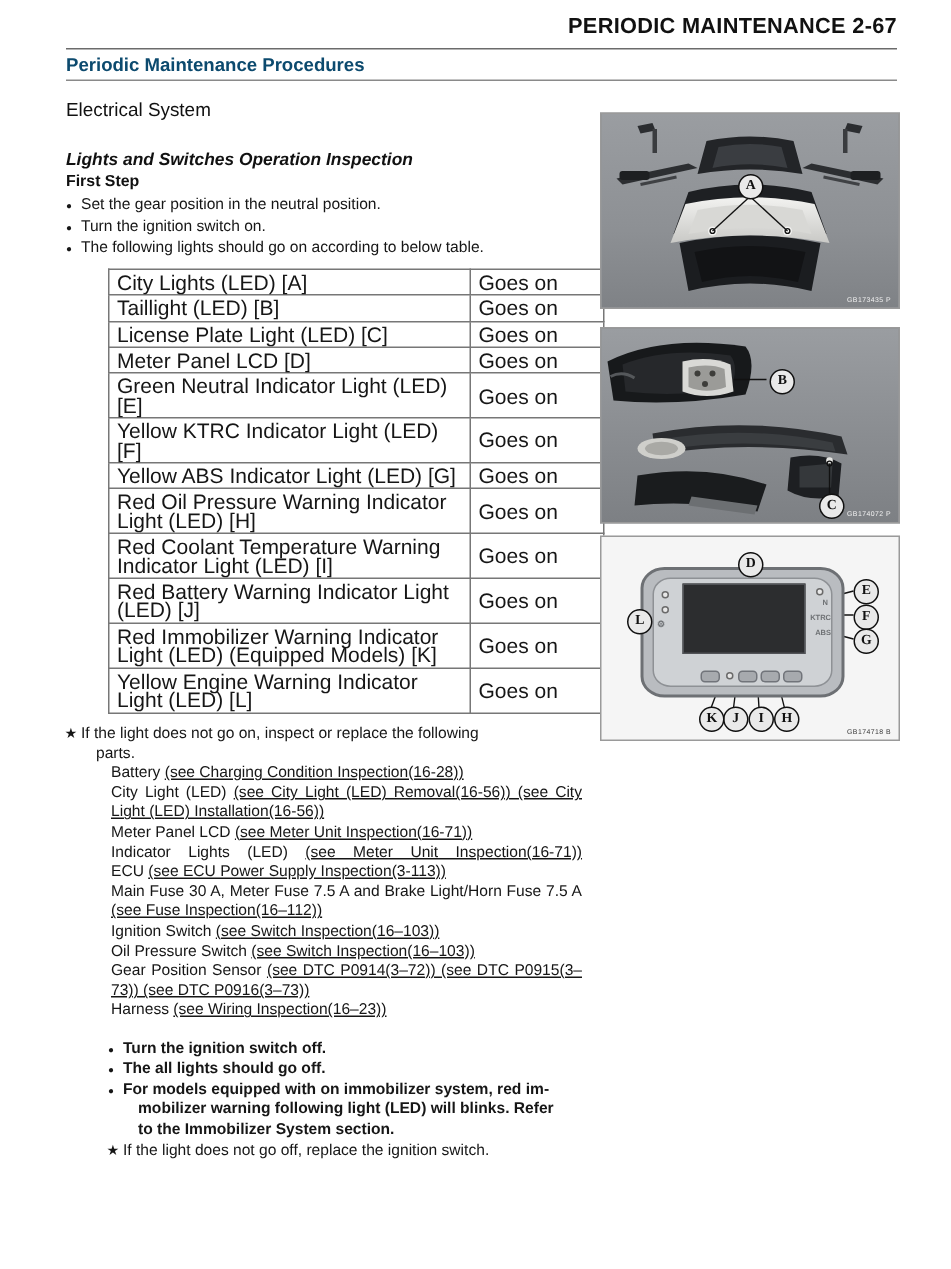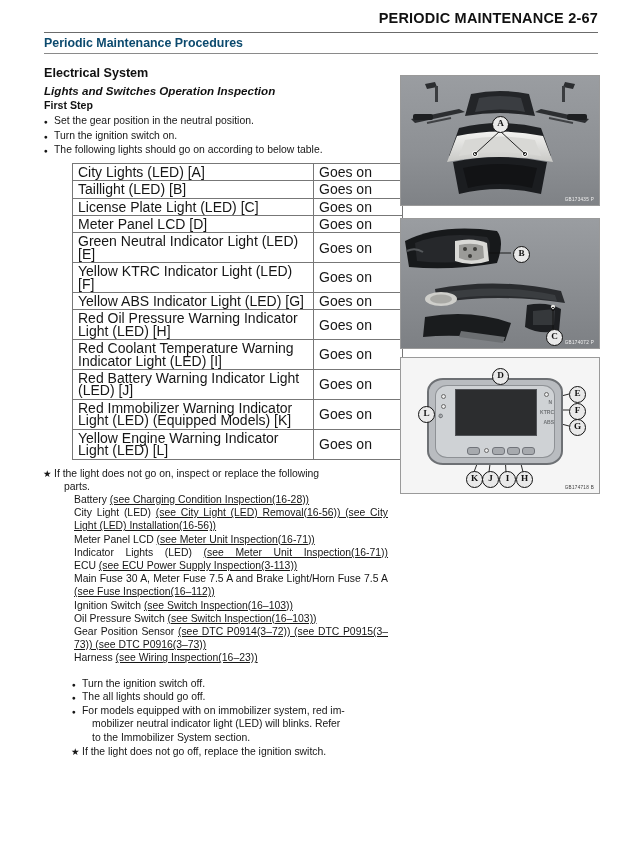--- a/index.html
+++ b/index.html
@@ -61,22 +61,22 @@
 
   
   #left-col {
     position: absolute;
     top: 66px;
     left: 44px;
     width: 344px;
   }
   .h-electrical {
     font-size: 12.6px;
-    font-weight: bold;
-    margin: 0 0 4px 0;
+    font-weight: normal;
+    margin: 0 0 20px 0;
     color: #111;
   }
   .h-lights {
     font-size: 11.6px;
     font-weight: bold;
     font-style: italic;
     margin: 0 0 2px 0;
     color: #111;
   }
   .h-firststep {
@@ -168,20 +168,21 @@
 
   
   #closing-block {
     margin-top: 12px;
     padding-left: 28px;
   }
   #closing-block .bullet-line {
     font-size: 10.4px;
     line-height: 13.6px;
     margin-bottom: 0px;
+    font-weight: bold;
   }
   #closing-block .bullet-line .cont {
     display: block;
     padding-left: 10px;
   }
   #closing-star {
     margin-top: 0px;
     font-size: 10.4px;
     line-height: 13.6px;
     padding-left: 10px;
@@ -390,21 +391,21 @@
 
   <div id="closing-block">
     <div class="bullet-line">
       <span>Turn the ignition switch off.</span>
     </div>
     <div class="bullet-line">
       <span>The all lights should go off.</span>
     </div>
     <div class="bullet-line">
       <span>For models equipped with on immobilizer system, red im-</span>
-      <span class="cont">mobilizer neutral indicator light (LED) will blinks.  Refer</span>
+      <span class="cont">mobilizer warning following light (LED) will blinks.  Refer</span>
       <span class="cont">to the Immobilizer System section.</span>
     </div>
     <div id="closing-star">If the light does not go off, replace the ignition switch.</div>
   </div>
 
 </div>
 
 <div class="figure" id="figure-front">
   <svg class="photo-canvas" viewBox="0 0 198 129" preserveAspectRatio="none">
     <defs>

